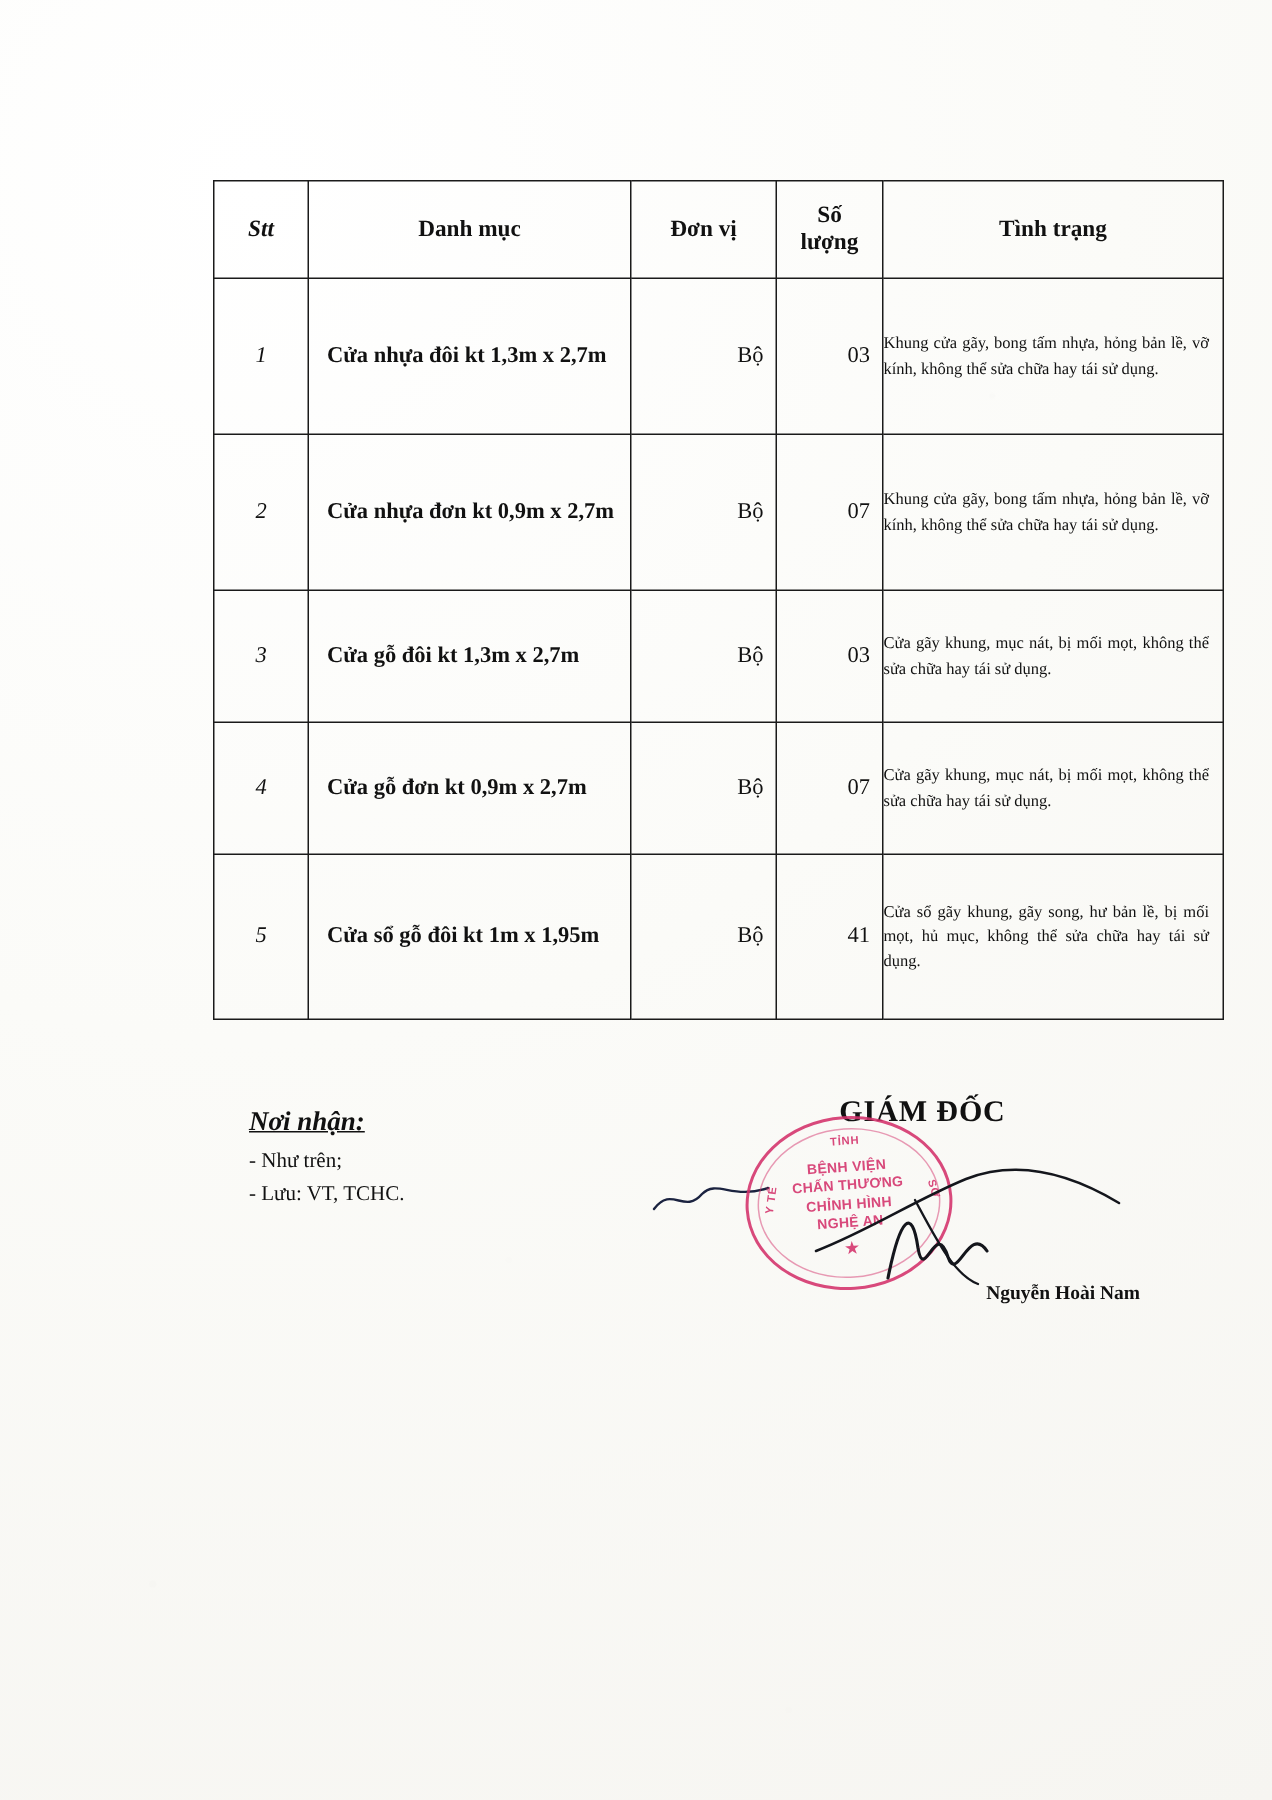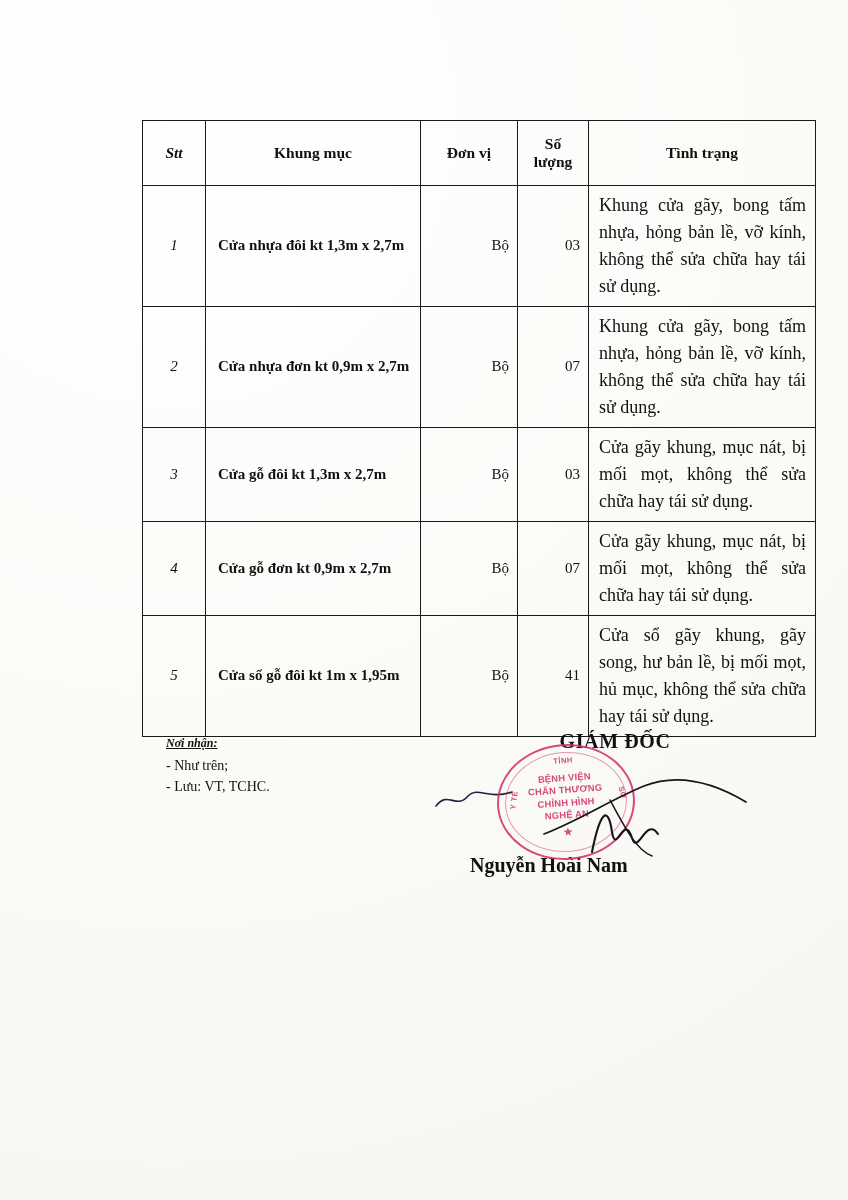--- a/index.html
+++ b/index.html
@@ -63,23 +63,23 @@
   .col-status { width: 218px; }
 
   td.col-item {
     text-align: left;
     padding-left: 12px;
     font-weight: bold;
   }
   td.col-status {
     text-align: justify;
     text-align-last: left;
-    padding-left: 10px;
+    padding-left: 0;
     padding-right: 9px;
-    font-size: 18px;
+    font-size: 11px;
     line-height: 1.5;
   }
   .hdr-two-line {
     display: block;
     line-height: 1.15;
     font-family: Liberation Serif, serif;
   }
 
   
   .footer {
@@ -92,21 +92,21 @@
   .recipients {
     position: absolute;
     left: 166px;
     top: 8px;
     font-size: 14px;
     line-height: 1.55;
   }
   .recipients .title {
     font-style: italic;
     font-weight: bold;
-    font-size: 12px;
+    font-size: 18px;
     text-decoration: underline;
     display: block;
     margin-bottom: 2px;
   }
   .recipients .line {
     display: block;
     white-space: nowrap;
   }
   .sig-scribble {
     position: absolute;
@@ -127,23 +127,23 @@
   .sig-title {
     font-weight: bold;
     font-size: 20px;
     letter-spacing: .6px;
   }
   .sig-name {
     position: absolute;
     left: 0;
     top: 124px;
     width: 290px;
-    text-align: left;
-    font-weight: bold;
-    font-size: 20px;
+    text-align: right;
+    font-weight: bold;
+    font-size: 13px;
   }
 
   
   .stamp {
     position: absolute;
     left: 497px;
     top: 744px;
     width: 134px;
     height: 112px;
     border: 2.6px solid #d4316b;
@@ -200,21 +200,21 @@
 </head>
 <body>
 
 <div class="page">
   <div class="scan-noise"></div>
 
   <table class="doc-table">
     <thead>
       <tr>
         <th class="col-stt">Stt</th>
-        <th class="col-item">Khung mục</th>
+        <th class="col-item">Danh mục</th>
         <th class="col-unit">Đơn vị</th>
         <th class="col-qty">
           <span class="hdr-two-line">Số</span>
           <span class="hdr-two-line">lượng</span>
         </th>
         <th class="col-status">Tình trạng</th>
       </tr>
     </thead>
     <tbody>
       <tr style="height:104px">

